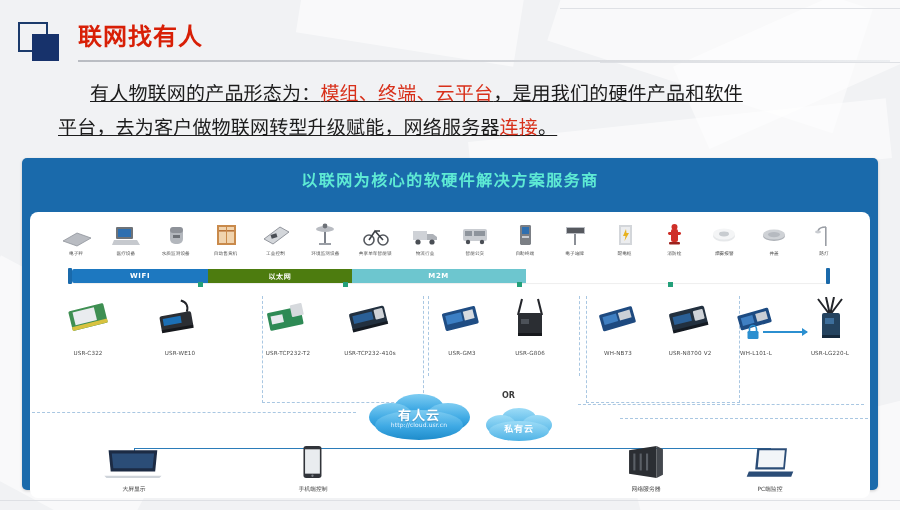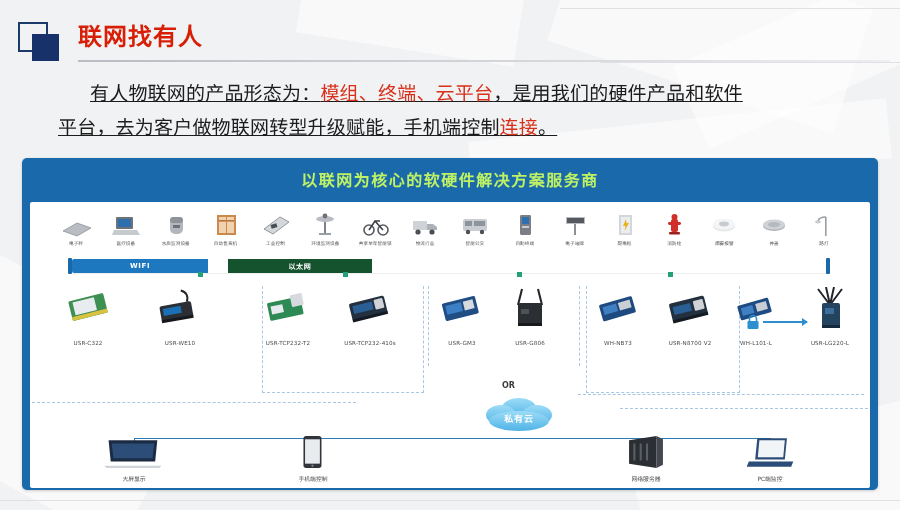--- a/index.html
+++ b/index.html
@@ -46,26 +46,26 @@
   .intro .hl{color:#d8301a;}
 
   
   .panel{
     position:absolute;left:22px;top:158px;width:856px;height:332px;
     background:#1a6aab;border-radius:5px;
     box-shadow:0 1px 3px rgba(0,0,0,.18);
   }
   .panel-title{
     position:absolute;left:0;top:9px;width:100%;text-align:center;
-    color:#bef264;font-size:16px;font-weight:bold;letter-spacing:1.5px;
+    color:#5eead4;font-size:16px;font-weight:bold;letter-spacing:1.5px;
     font-family:"DejaVu Sans","Liberation Sans",sans-serif;
   }
   .panel-inner{
-    position:absolute;left:8px;top:44px;width:840px;height:286px;
-    background:#ffffff;border-radius:2px;overflow:hidden;
+    position:absolute;left:8px;top:54px;width:840px;height:286px;
+    background:#ffffff;border-radius:8px;overflow:hidden;
   }
 
   
   .approw{position:absolute;left:0;top:6px;width:840px;height:48px;}
   .app{position:absolute;width:60px;text-align:center;top:0;}
   .app .glyph{height:30px;display:flex;align-items:flex-end;justify-content:center;}
   .app .cap{font-size:4.6px;color:#555;margin-top:3px;line-height:6px;
             transform:scale(1);letter-spacing:.1px;white-space:nowrap;
             font-family:"DejaVu Sans","Liberation Sans",sans-serif;}
 
@@ -132,21 +132,21 @@
   <div class="logo-mark">
     <span class="sq-out"></span>
       <span class="sq-fill"></span>
   </div>
   <div class="page-title">联网找有人</div>
   <div class="title-rule"></div>
 </div>
 
 <div class="intro">
   <span class="ind"></span><span>有人物联网的产品形态为：</span><span class="hl">模组、终端、云平台</span><span>，是用我们的硬件产品和软件</span><br>
-  <span>平台，去为客户做物联网转型升级赋能，手机端控制</span><span class="hl">连接</span><span>。</span>
+  <span>平台，去为客户做物联网转型升级赋能，网络服务器</span><span class="hl">连接</span><span>。</span>
 </div>
 
 <div class="panel">
   <div class="panel-title">以联网为核心的软硬件解决方案服务商</div>
 
   <div class="panel-inner">
 
     <div class="approw" id="approw">
         <div class="app" style="left: 16px;">
           <div class="glyph">
@@ -314,21 +314,22 @@
             </svg>
           </div>
           <div class="cap">路灯</div>
         </div>
       </div>
 
     <span class="netbar-cap"></span>
     <span class="netbar-cap r"></span>
     <div class="netbar" id="netbar">
         <div class="netseg" style="background: rgb(29, 120, 192); width: 18%;">WIFI</div>
-        <div class="netseg" style="background: #14532d; width: 19%; margin-left: 20px;">以太网</div>
+        <div class="netseg" style="background: #4d7c0f; width: 19%;">以太网</div>
+        <div class="netseg" style="background: rgb(109, 198, 207); width: 23%;">M2M</div>
       </div>
     <span class="tick" style="left:168px;"></span>
     <span class="tick" style="left:313px;"></span>
     <span class="tick" style="left:487px;"></span>
     <span class="tick" style="left:638px;"></span>
 
     <span class="groupbox" style="left:232px;top:84px;width:160px;height:106px;border-top:0;"></span>
     <span class="groupbox" style="left:398px;top:84px;width:150px;height:80px;border-top:0;border-bottom:0;"></span>
     <span class="groupbox" style="left:556px;top:84px;width:152px;height:106px;border-top:0;"></span>
 
@@ -471,20 +472,39 @@
       <span style="position:absolute;right:-1px;top:-3px;width:0;height:0;border-left:6px solid #2b8fd0;border-top:4px solid transparent;border-bottom:4px solid transparent;"></span>
     </div>
 
     <div class="cloudband">
       <span class="hdot" style="left:2px;top:24px;width:324px;"></span>
       <span class="hdot" style="left:548px;top:16px;width:286px;"></span>
       <span class="hdot" style="left:590px;top:30px;width:248px;"></span>
 
       <div class="or-label" style="left:472px;top:3px;">OR</div>
 
+      <div class="cloud-main">
+        <svg width="118" height="50" viewBox="0 0 118 50" style="position:absolute;left:0;top:0;">
+          <defs>
+            <linearGradient id="cg1" x1="0" y1="0" x2="0" y2="1">
+              <stop offset="0%" stop-color="#7fcdf2"></stop>
+                <stop offset="55%" stop-color="#3ea9e4"></stop>
+              <stop offset="100%" stop-color="#1e8ccb"></stop>
+            </linearGradient>
+          </defs>
+          <g fill="url(#cg1)">
+            <ellipse cx="59" cy="16" rx="25" ry="14"></ellipse>
+            <ellipse cx="31" cy="25" rx="22" ry="14"></ellipse>
+            <ellipse cx="88" cy="25" rx="22" ry="14"></ellipse>
+            <ellipse cx="59" cy="33" rx="44" ry="15"></ellipse>
+          </g>
+        </svg>
+        <div class="cname">有人云</div>
+        <div class="curl">http://cloud.usr.cn</div>
+      </div>
 
       <div class="cloud-priv">
         <svg width="74" height="36" viewBox="0 0 74 36" style="position:absolute;left:0;top:0;">
           <defs>
             <linearGradient id="cg2" x1="0" y1="0" x2="0" y2="1">
               <stop offset="0%" stop-color="#9ddcf7"></stop>
                 <stop offset="100%" stop-color="#4fb3e6"></stop>
             </linearGradient>
           </defs>
           <g fill="url(#cg2)">

